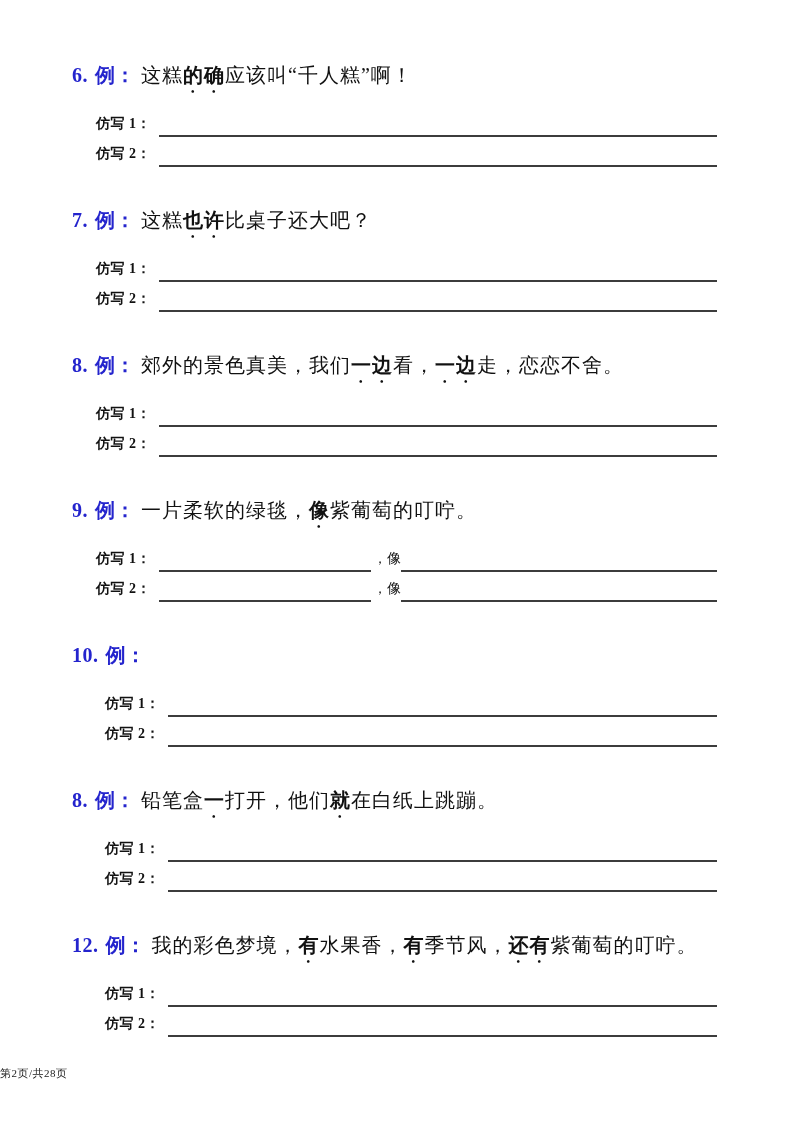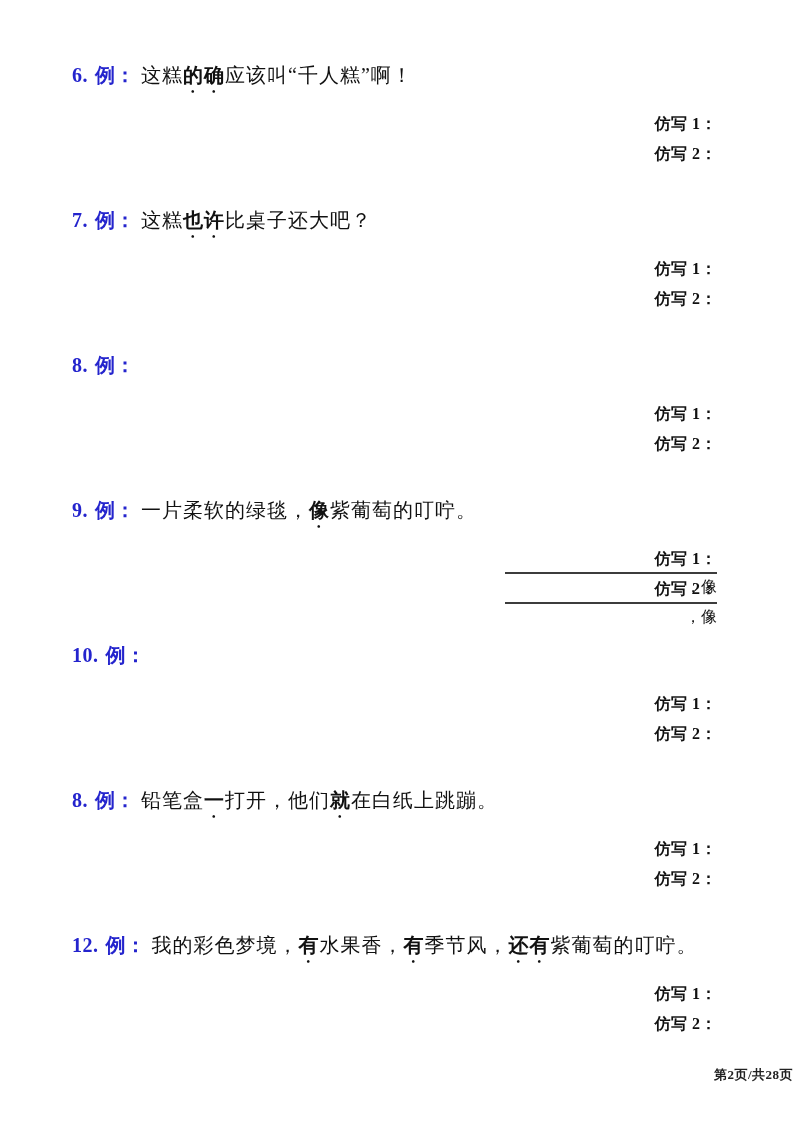--- a/index.html
+++ b/index.html
@@ -46,27 +46,26 @@
   }
   .example-text .emph {
     font-weight: bold;
     -webkit-text-emphasis: filled dot;
     -webkit-text-emphasis-position: under right;
     text-emphasis: filled dot;
     text-emphasis-position: under right;
   }
   .blank-row {
     display: flex;
-    align-items: flex-end;
+    align-items: flex-start;
     height: 30px;
     margin-left: 96px;
     margin-right: 76px;
-    font-size: 16px;
+    font-size: 14px;
     line-height: 26px;
-    flex-direction: column;
   }
   .item.two-digit .blank-row {
     margin-left: 105px;
   }
   .blank-label {
     font-weight: bold;
     white-space: nowrap;
     letter-spacing: 0.5px;
   }
   .uline {
@@ -78,25 +77,24 @@
   .uline.first-gap { margin-left: 8px; }
   .mid-label {
     white-space: nowrap;
     margin-left: 2px;
   }
   .page-footer {
     position: absolute;
     top: 1066px;
     left: 0;
     width: 100%;
-    text-align: right;
-    font-size: 13px;
+    text-align: left;
+    font-size: 11px;
     color: #222222;
     letter-spacing: 0.5px;
-    font-weight: bold;
   }
 </style>
 </head>
 <body>
 
 <div class="page-content">
   <div class="item">
     <div class="example-row">
       <span class="item-number">6.</span>
       <span class="example-label">例：</span>
@@ -125,20 +123,21 @@
       <div class="blank-row">
         <span class="blank-label">仿写 2：</span>
         <span class="uline first-gap grow"></span>
       </div>
     </div>
 
   <div class="item">
     <div class="example-row">
       <span class="item-number">8.</span>
       <span class="example-label">例：</span>
+      <span class="example-text"><span>郊外的景色真美，我们</span><span class="emph">一边</span><span>看，</span><span class="emph">一边</span><span>走，恋恋不舍。</span></span>
     </div>
   <div class="blank-row" style="margin-top: 21px;">
         <span class="blank-label">仿写 1：</span>
         <span class="uline first-gap grow"></span>
       </div>
       <div class="blank-row">
         <span class="blank-label">仿写 2：</span>
         <span class="uline first-gap grow"></span>
       </div>
     </div>

